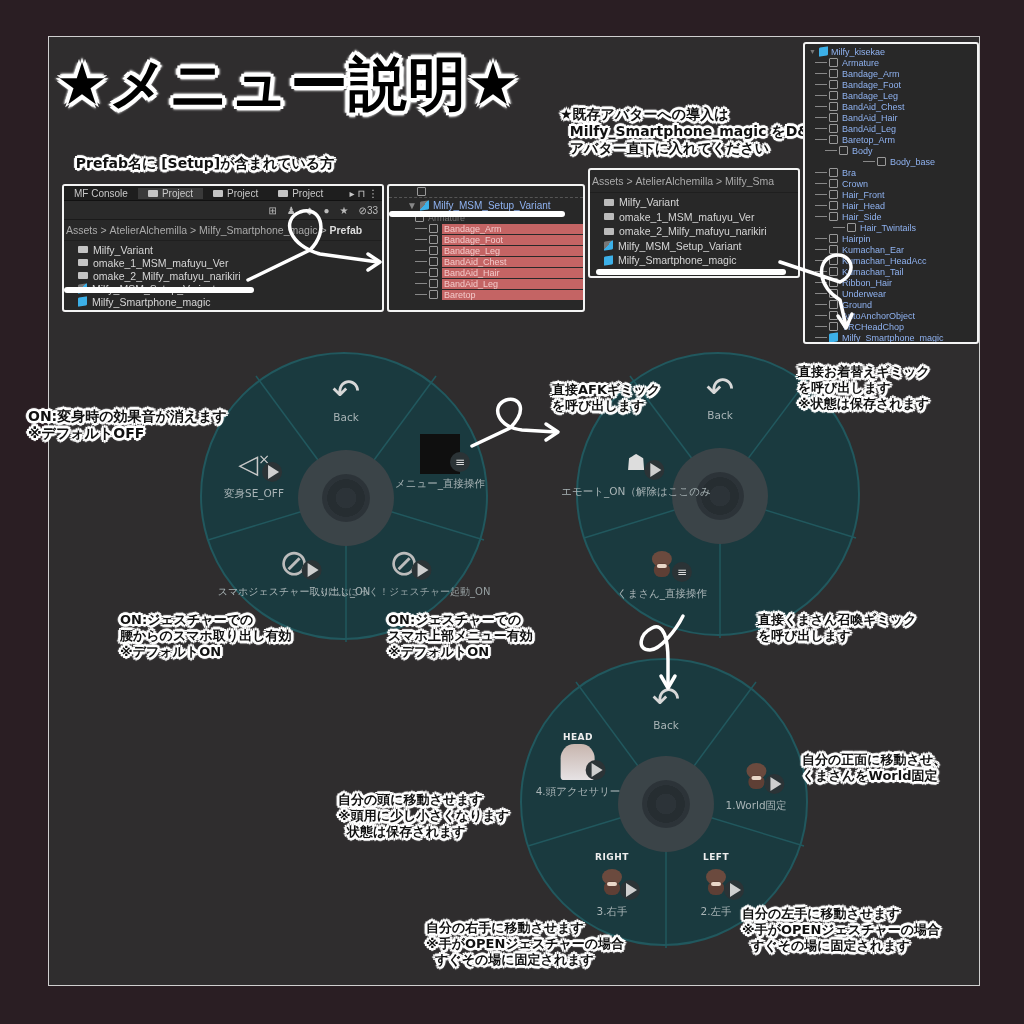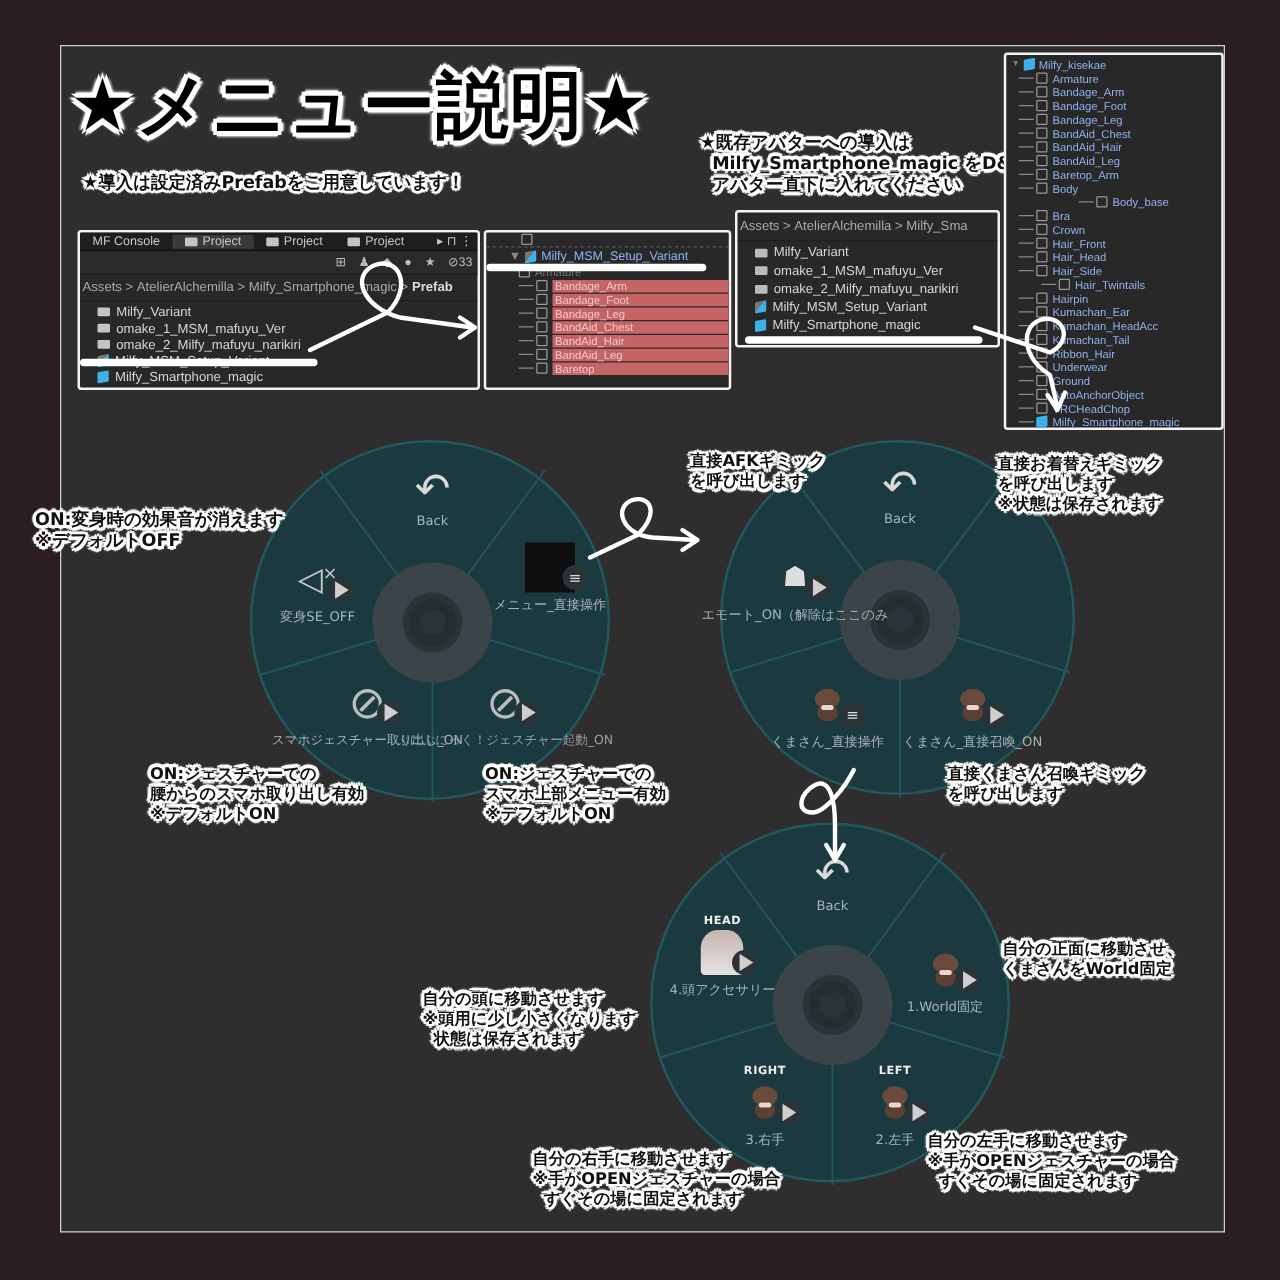--- a/index.html
+++ b/index.html
@@ -57,21 +57,21 @@
   .tag{font-size:9px;font-weight:bold;color:#eee;letter-spacing:.5px;}
   .thumb{width:40px;height:40px;background:#0f0f0f;}
 </style>
 </head>
 <body>
 
 <div class="panel"></div>
 
 <div class="title">★メニュー説明★</div>
 
-<div class="cap c14" style="left:66px;top:138px;"><span>★導入は設定済みPrefabをご用意しています！</span><br></div>
+<div class="cap c14" style="left:66px;top:138px;"><br><span>  Prefab名に [Setup]が含まれている方</span></div>
 
 <div class="cap c14" style="left:560px;top:106px;"><span>★既存アバターへの導入は</span><br><span>  Milfy_Smartphone_magic をD&amp;Dで</span><br><span>  アバター直下に入れてください</span></div>
 
 <div class="upanel" style="left:62px;top:184px;width:322px;height:128px;">
   <div class="tabbar">
     <div class="tab">
         <span>MF Console</span>
       </div>
     <div class="tab active">
         <span class="fold"></span>
@@ -248,21 +248,21 @@
       <div class="hrow" style="padding-left: 10px;">
         <span class="ln"></span>
         <span class="cube"></span>
         <span>BandAid_Leg</span>
       </div>
       <div class="hrow" style="padding-left: 10px;">
         <span class="ln"></span>
         <span class="cube"></span>
         <span>Baretop_Arm</span>
       </div>
-      <div class="hrow" style="padding-left: 10px;">
+      <div class="hrow" style="padding-left: 20px;">
         <span class="ln"></span>
         <span class="cube"></span>
         <span>Body</span>
       </div>
       <div class="hrow" style="padding-left: 10px; margin-left: 48px;">
         <span class="ln"></span>
         <span class="cube"></span>
         <span>Body_base</span>
       </div>
       <div class="hrow" style="padding-left: 10px;">
@@ -424,31 +424,20 @@
     <div class="ico">
         <div class="bear">
           <div class="b-head"></div>
           <div class="b-body"></div>
           <div class="b-bow"></div>
         </div>
         <span class="listbadge">≡</span>
       </div>
     <div class="lbl">くまさん_直接操作</div>
   </div>
-  <div class="ritem" style="left:200px;top:190px;">
-    <div class="ico">
-        <div class="bear">
-          <div class="b-head"></div>
-          <div class="b-body"></div>
-          <div class="b-bow"></div>
-        </div>
-        <span class="play"></span>
-      </div>
-    <div class="lbl">くまさん_直接召喚_ON</div>
-  </div>
 </div>
 
 <div class="radial" style="left:520px;top:658px;width:288px;height:288px;">
   <svg class="spokes" width="288" height="288">
     <g stroke="#21585e" stroke-width="1.5">
       <line x1="144" y1="144" x2="54" y2="22"></line>
         <line x1="144" y1="144" x2="234" y2="22"></line>
       <line x1="144" y1="144" x2="6" y2="186"></line>
         <line x1="144" y1="144" x2="282" y2="186"></line>
       <line x1="144" y1="144" x2="144" y2="288"></line>
@@ -524,21 +513,21 @@
 </svg>
 
 <div class="cap c14" style="left:28px;top:408px;">ON:変身時の効果音が消えます
 ※デフォルトOFF</div>
 <div class="cap c13" style="left:120px;top:612px;">ON:ジェスチャーでの
 腰からのスマホ取り出し有効
 ※デフォルトON</div>
 <div class="cap c13" style="left:388px;top:612px;">ON:ジェスチャーでの
 スマホ上部メニュー有効
 ※デフォルトON</div>
-<div class="cap c13" style="left:552px;top:362px;">直接AFKギミック
+<div class="cap c13" style="left:552px;top:382px;">直接AFKギミック
 を呼び出します</div>
 <div class="cap c13" style="left:798px;top:364px;">直接お着替えギミック
 を呼び出します
 ※状態は保存されます</div>
 <div class="cap c13" style="left:758px;top:612px;">直接くまさん召喚ギミック
 を呼び出します</div>
 <div class="cap c13" style="left:802px;top:752px;">自分の正面に移動させ、
 くまさんをWorld固定</div>
 <div class="cap c13" style="left:338px;top:792px;">自分の頭に移動させます
 ※頭用に少し小さくなります

